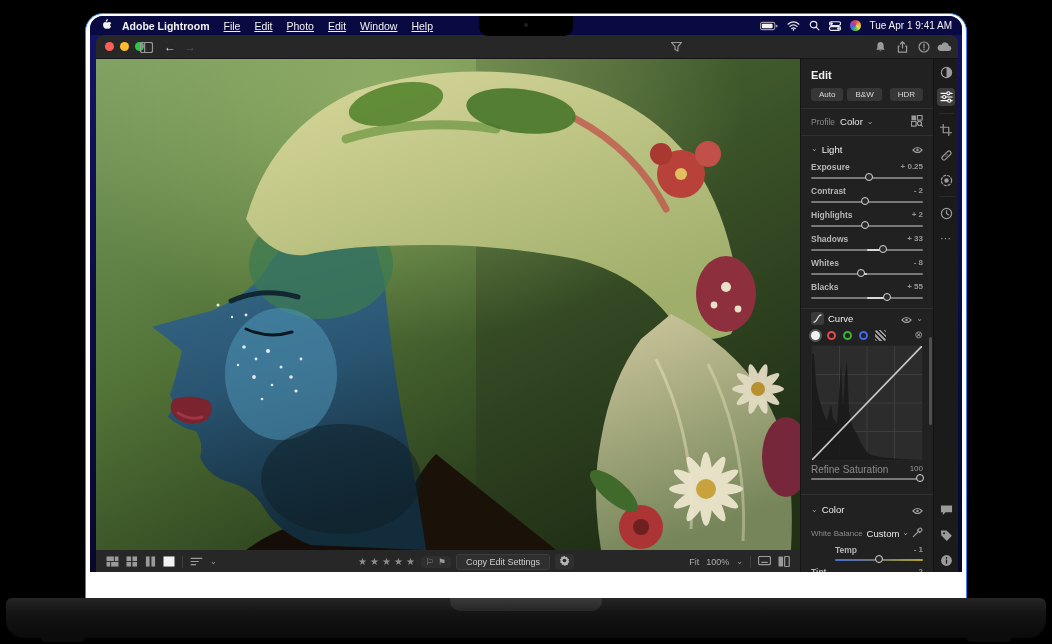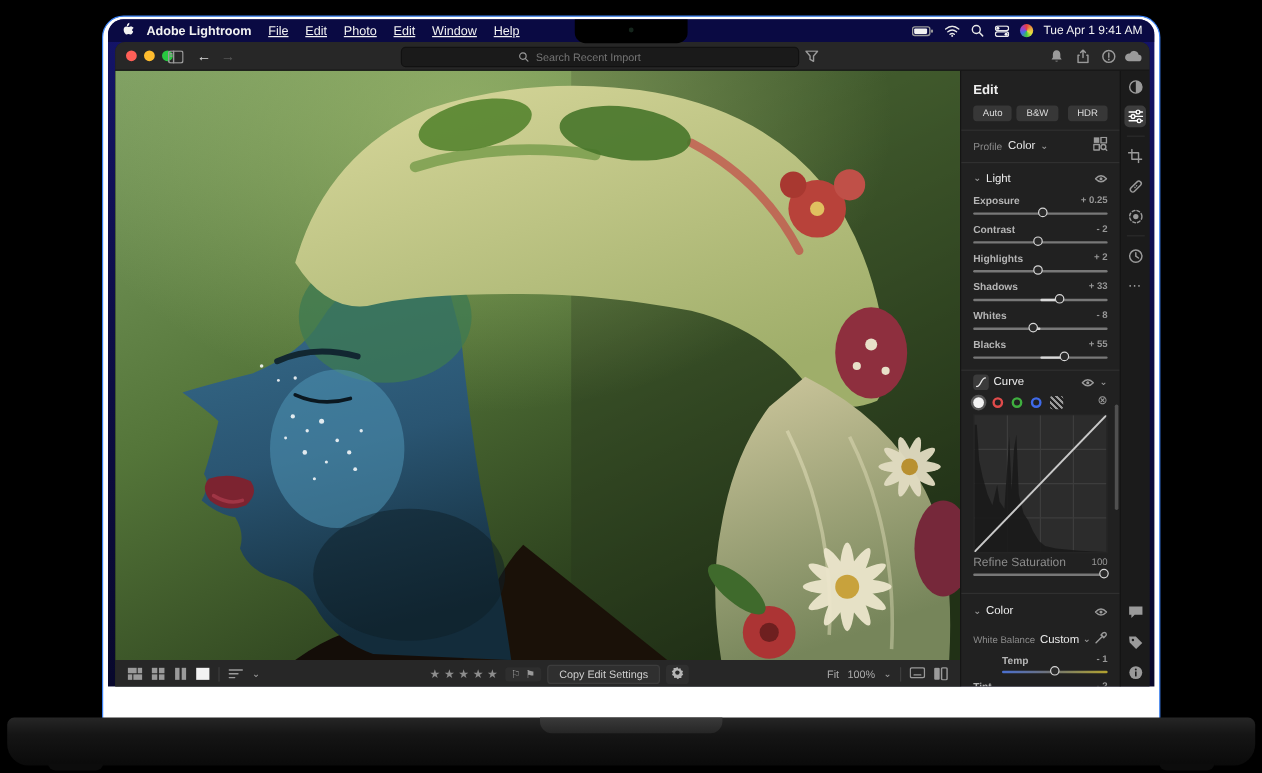--- a/index.html
+++ b/index.html
@@ -158,27 +158,20 @@
           <span class="tl green"></span>
           <span class="tb-icon" style="left:42px;">
             <svg width="13" height="11" viewBox="0 0 14 12">
                 <rect x="0.5" y="0.5" width="13" height="11" rx="2" class="st" stroke-width="1.1"></rect>
                 <path d="M5,0.5 V11.5" class="st" stroke-width="1.1"></path>
                 <path d="M2,3 h1.4 M2,5.2 h1.4" class="st" stroke-width="1"></path>
               </svg>
           </span>
           <span class="tb-icon" style="left:66px;color:#d8d8d8;font-size:12px;">←</span>
           <span class="tb-icon" style="left:86px;color:#555;font-size:12px;">→</span>
-          <div class="searchbox">
-            <svg width="9" height="9" viewBox="0 0 12 12">
-                <circle cx="5" cy="5" r="3.6" class="st"></circle>
-                <path d="M7.8,7.8 L10.6,10.6" class="st"></path>
-              </svg>
-            <input type="text" placeholder="Search Recent Import" style="">
-          </div>
           <span class="tb-icon" style="left:572px;">
             <svg width="11" height="10" viewBox="0 0 12 11">
                 <path d="M0.5,0.5 H11.5 L7.6,5.2 V10 L4.4,8.3 V5.2 Z" class="st" stroke-width="1"></path>
               </svg>
           </span>
           <span class="tb-icon" style="left:776px;">
             <svg width="11" height="12" viewBox="0 0 12 13">
                 <path d="M6,1 C3.8,1 2.6,2.6 2.6,4.8 L2.6,7.5 L1.4,9.4 H10.6 L9.4,7.5 L9.4,4.8 C9.4,2.6 8.2,1 6,1 Z" class="fl"></path>
                 <path d="M4.8,10.4 a1.3,1.3 0 0 0 2.4,0 Z" class="fl"></path>
               </svg>

